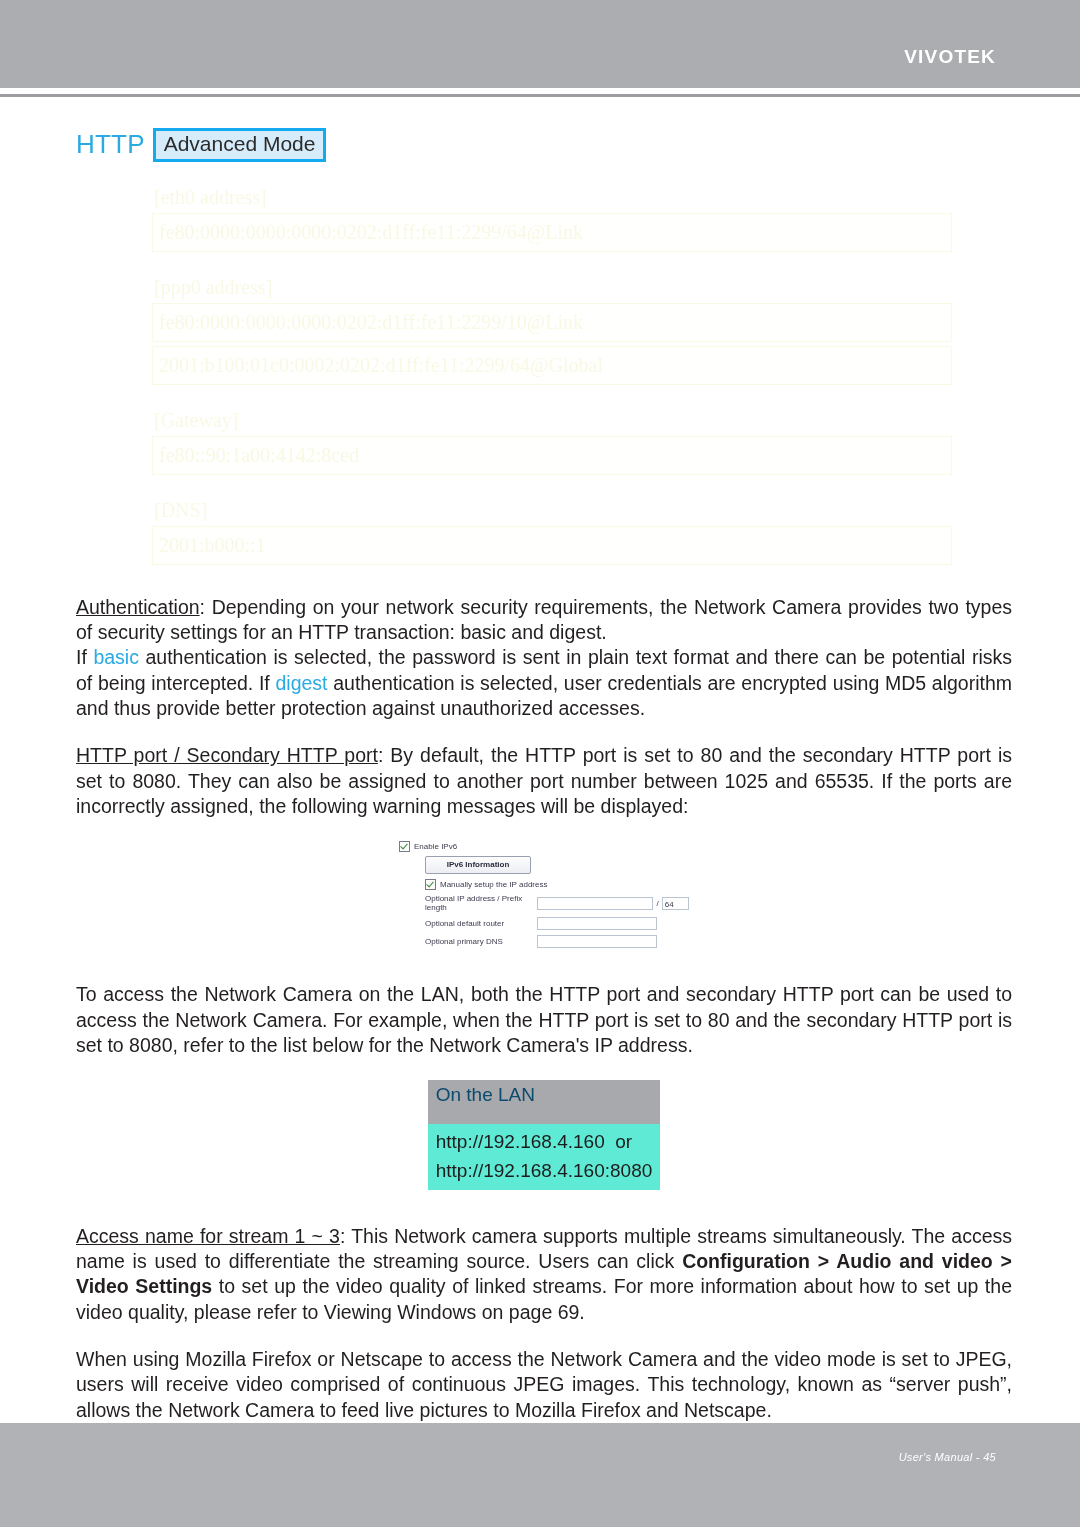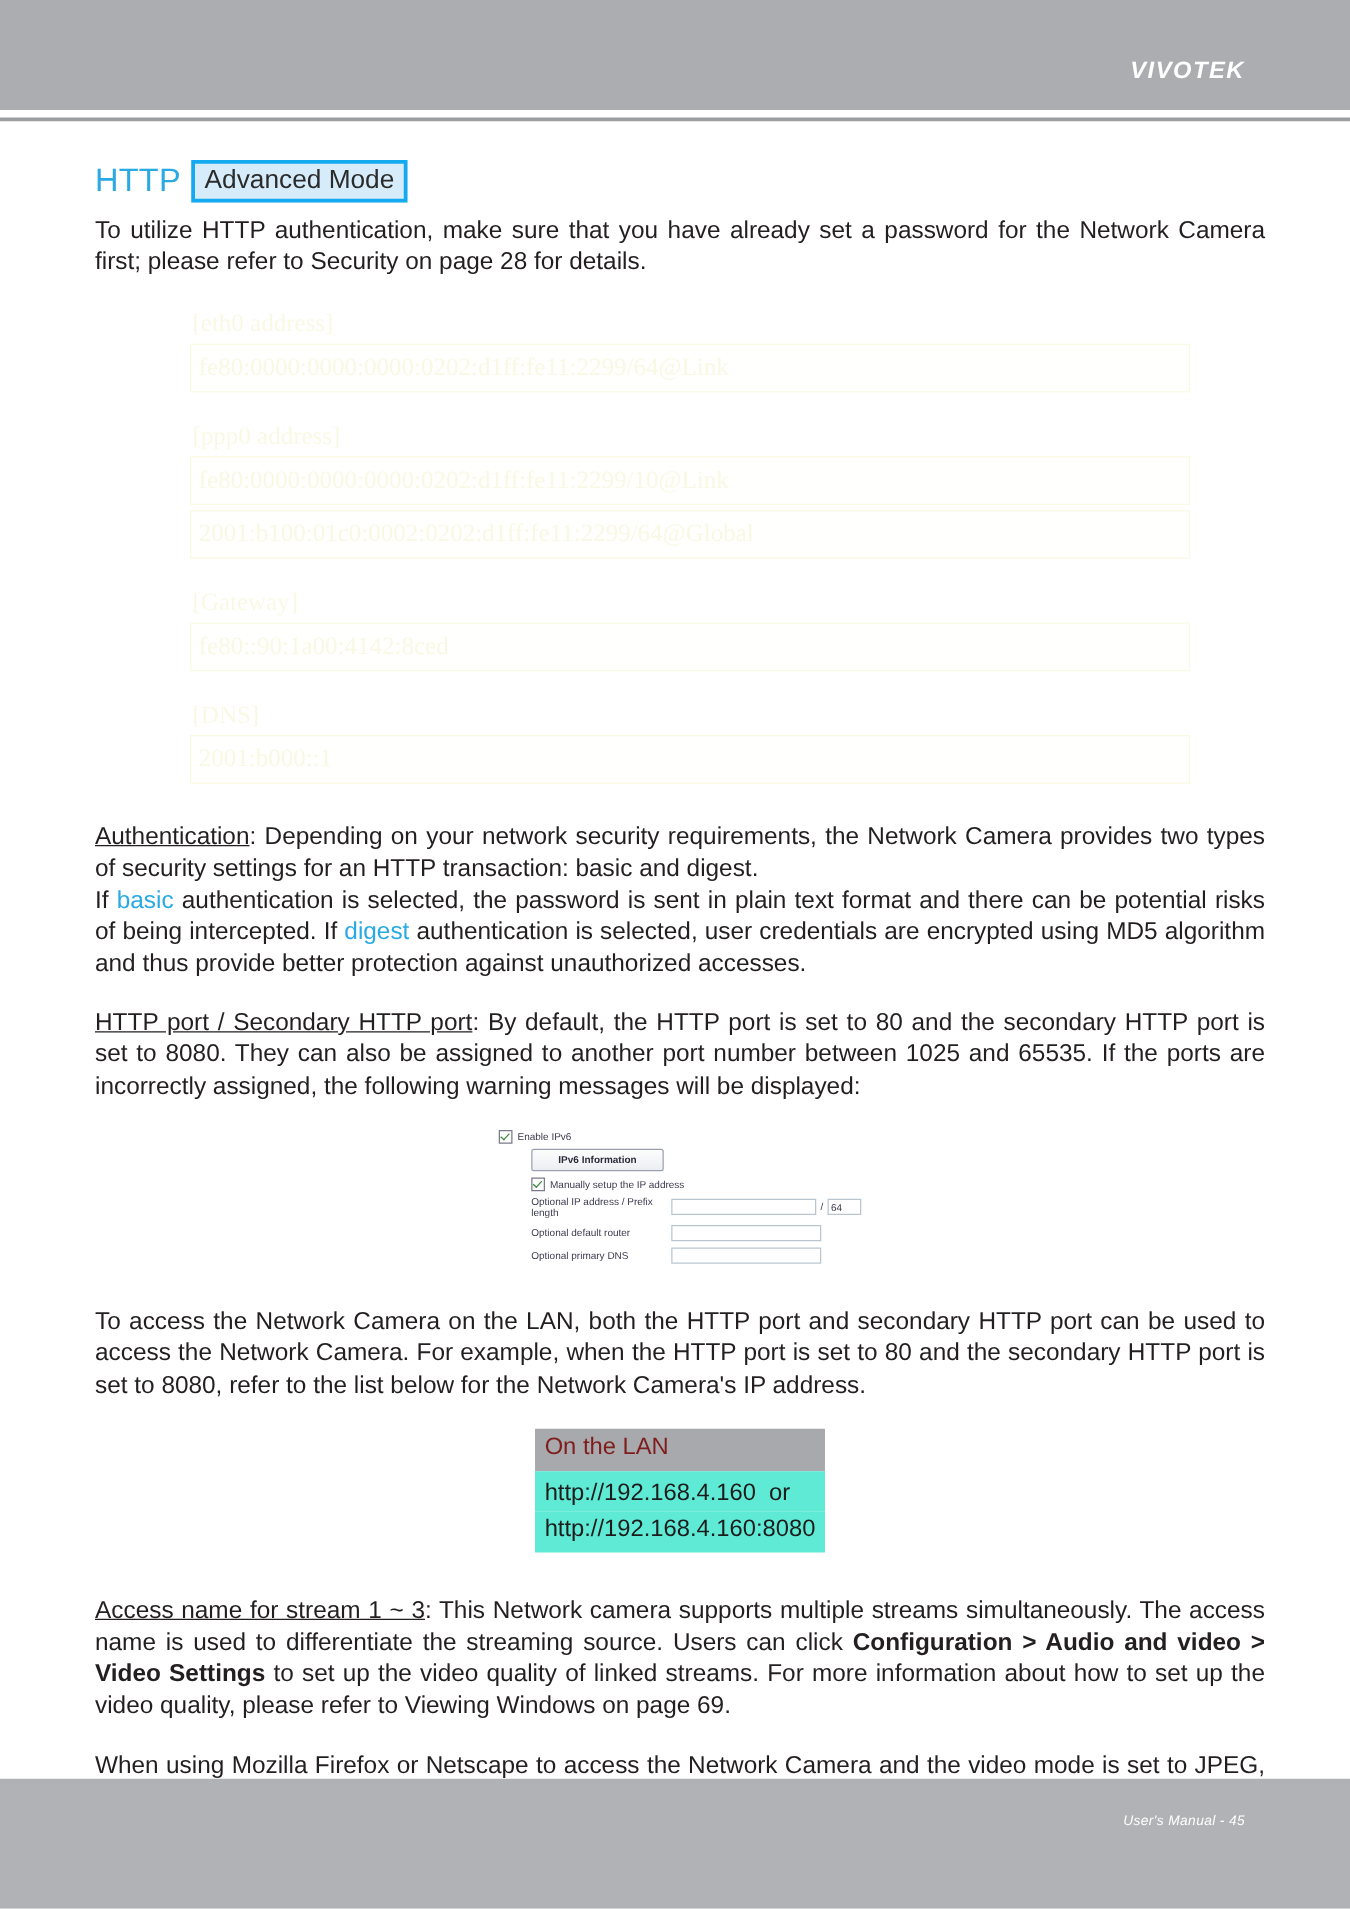--- a/index.html
+++ b/index.html
@@ -26,21 +26,20 @@
     background: #abadb0;
     box-sizing: border-box;
   }
   .brand-logo {
     position: absolute;
     right: 84px;
     top: 57px;
     transform: translateY(-50%);
     font-size: 19px;
     font-weight: bold;
-    font-style: italic;
     letter-spacing: 1.2px;
     color: #ffffff;
   }
   .header-rule {
     position: absolute;
     left: 0;
     top: 94px;
     width: 1080px;
     height: 3px;
     background: #9b9da0;
@@ -203,23 +202,23 @@
   .slash { margin: 0 3px; font-size: 8px; color: #3b3b4f; }
 
   
   .lan-table {
     width: 222px;
     margin: 4px auto 34px auto;
     border-collapse: collapse;
   }
   .lan-head {
     background: #a7a9ac;
-    color: #7f1d1d;
+    color: #0c4a6e;
     font-size: 19px;
-    padding: 4px 8px 8px 8px;
+    padding: 4px 8px 18px 8px;
   }
   .lan-cell {
     background: #5eead4;
     color: #1c1c1c;
     font-size: 19px;
     padding: 3px 8px;
     line-height: 1.22;
     white-space: pre;
     margin-top: 15px;
   }
@@ -234,21 +233,20 @@
 </div>
 <div class="header-rule"></div>
 
 <div class="content">
 
   <div class="section-title-row">
     <span class="section-title">HTTP</span>
     <span class="mode-badge">Advanced Mode</span>
   </div>
 
-  <p class="body-text">To utilize HTTP authentication, make sure that you have already set a password for the Network Camera first; please refer to Security on page 28 for details.</p>
 
   <div class="faded-capture">
     <div class="fc-label">[eth0 address]</div>
     <div class="fc-value">fe80:0000:0000:0000:0202:d1ff:fe11:2299/64@Link</div>
     <div class="fc-label">[ppp0 address]</div>
     <div class="fc-value">fe80:0000:0000:0000:0202:d1ff:fe11:2299/10@Link</div>
     <div class="fc-value">2001:b100:01c0:0002:0202:d1ff:fe11:2299/64@Global</div>
     <div class="fc-label">[Gateway]</div>
     <div class="fc-value">fe80::90:1a00:4142:8ced</div>
     <div class="fc-label">[DNS]</div>

